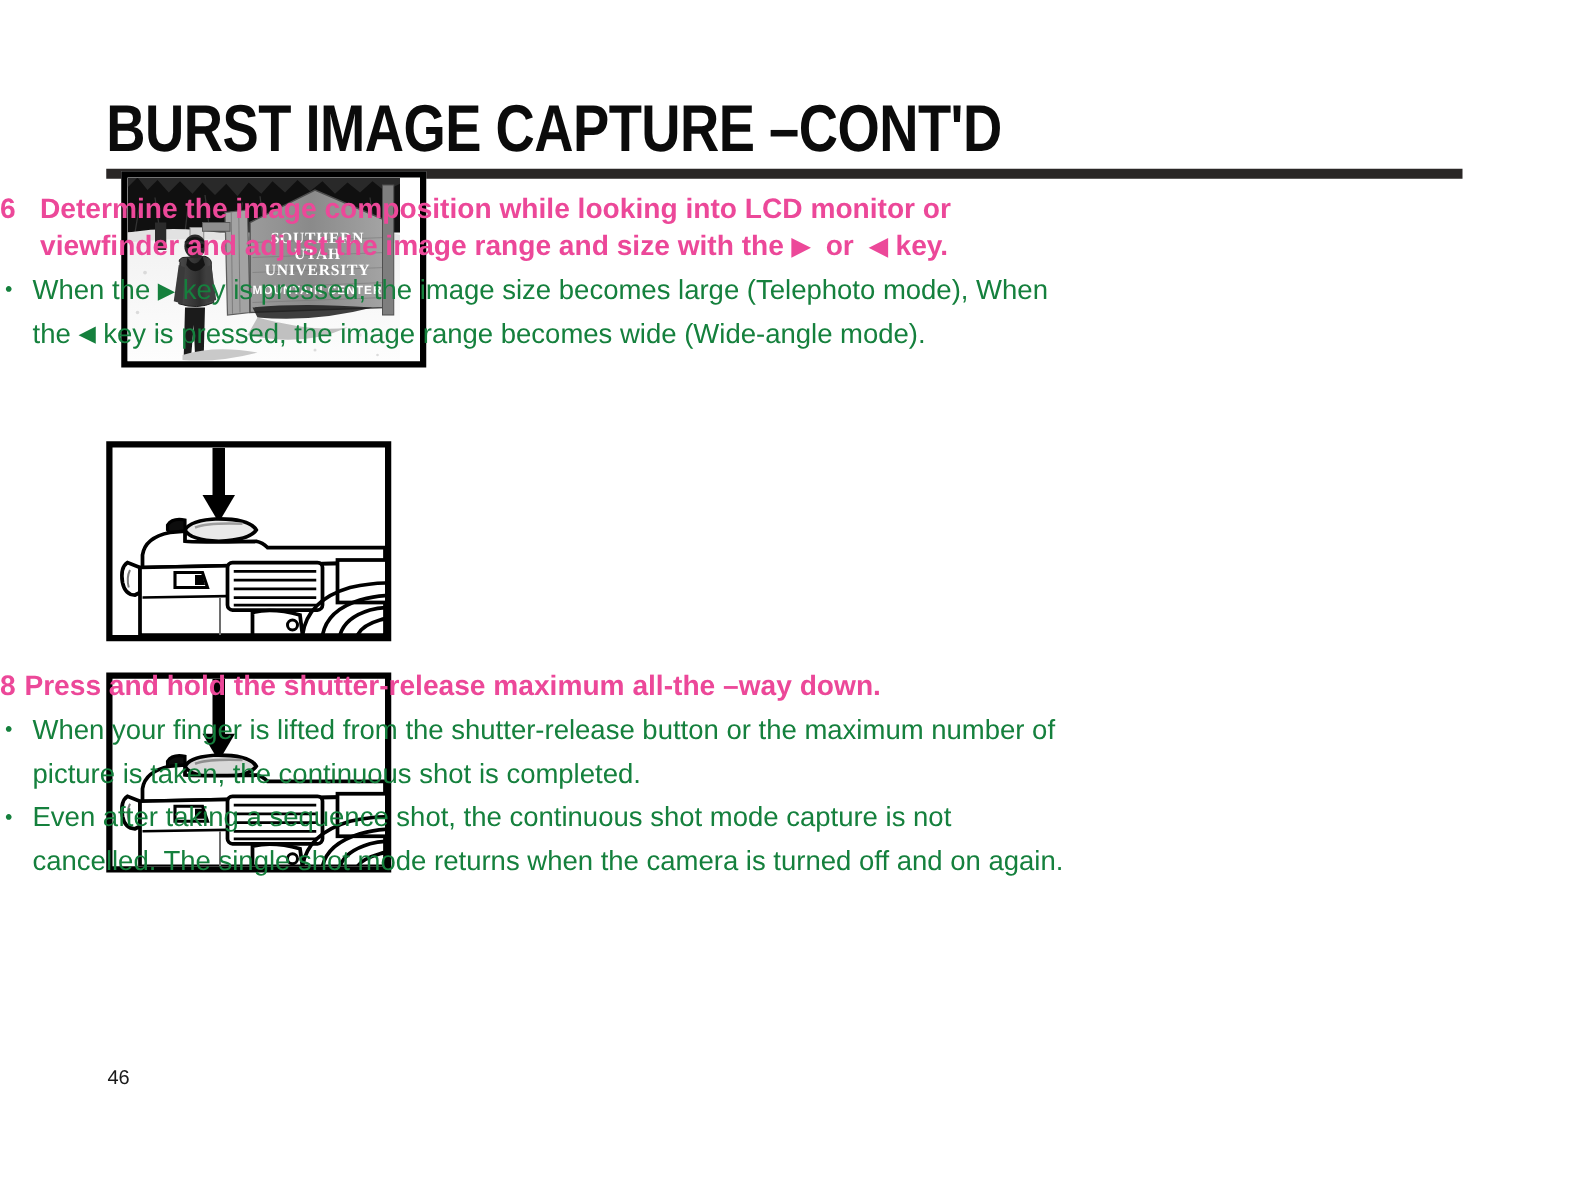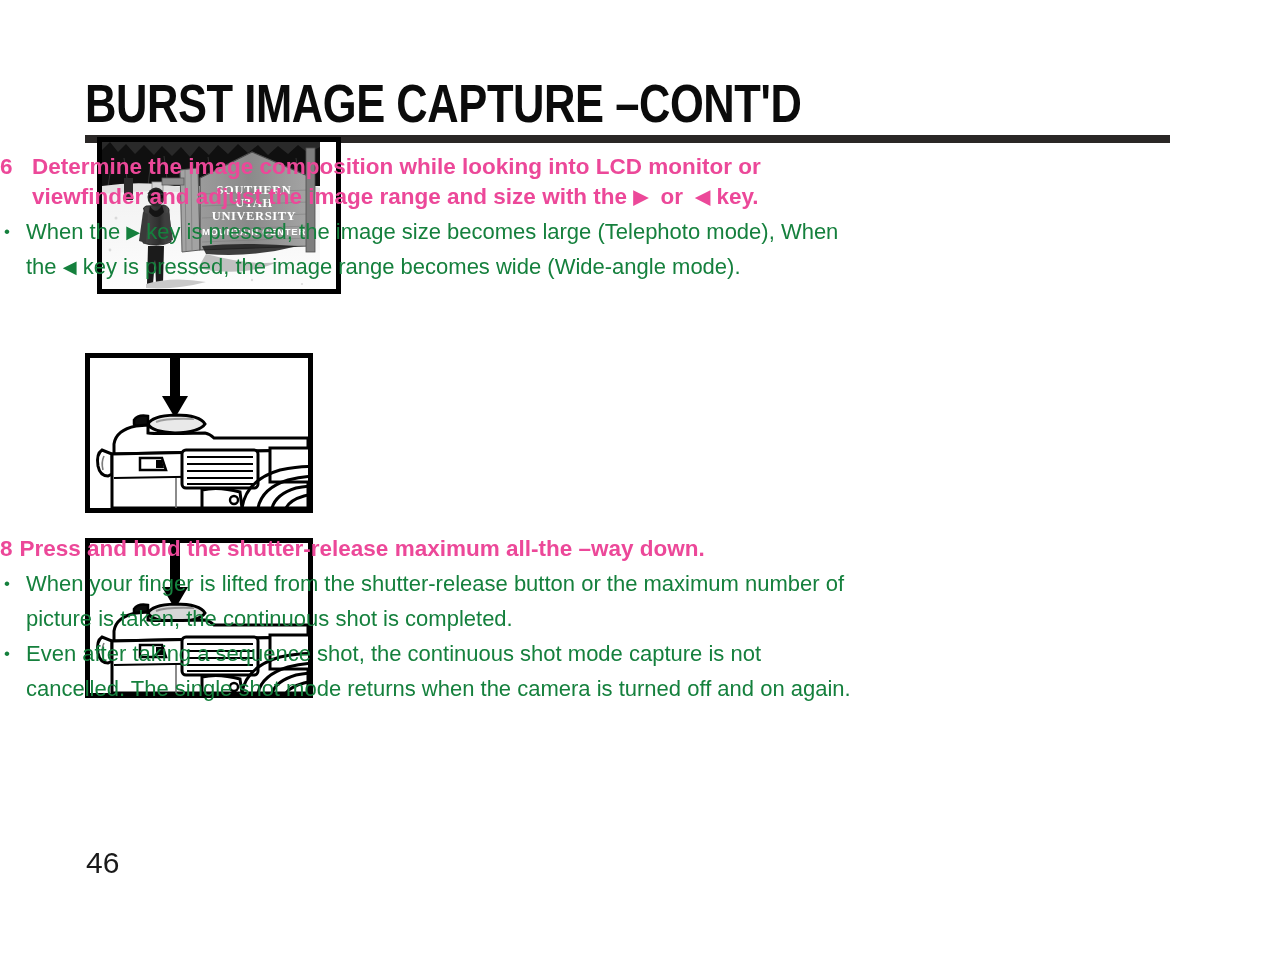--- a/index.html
+++ b/index.html
@@ -136,21 +136,21 @@
     line-height: 1;
     vertical-align: 1px;
   }
 
   
   .page-number {
     position: absolute;
     left: 86px;
     top: 848px;
     font-family: "Liberation Sans", sans-serif;
-    font-size: 30px;
+    font-size: 16px;
     line-height: 30px;
     color: #1a1a1a;
   }
 </style>
 </head>
 <body>
 
 <div class="page">
 
   <div class="title-block">

